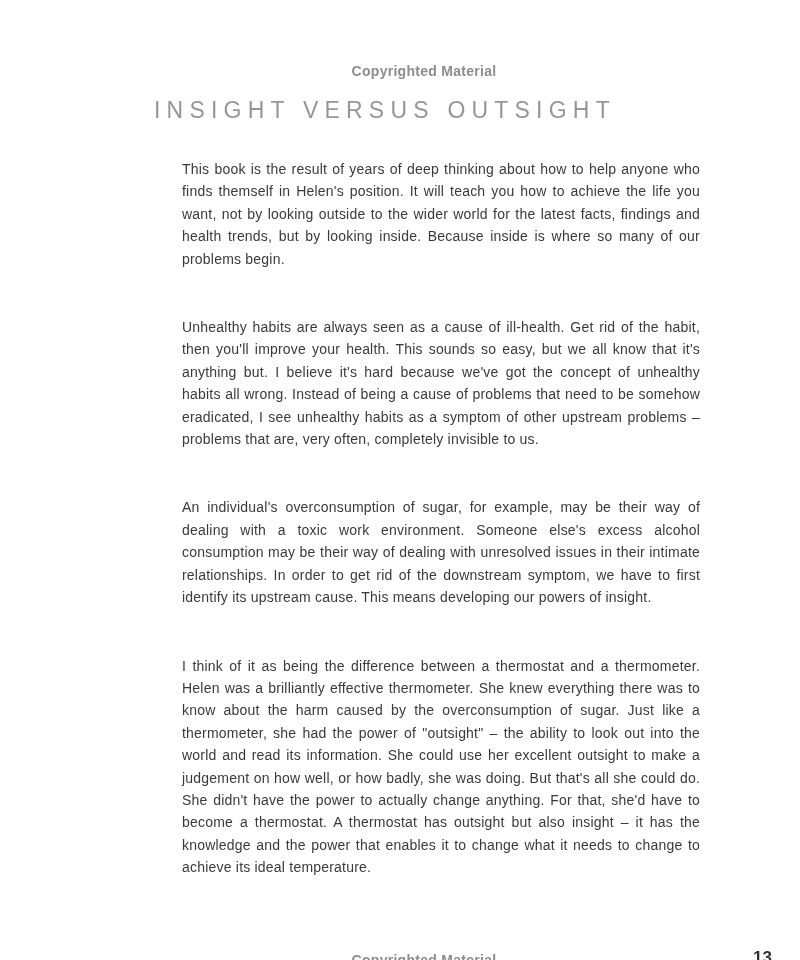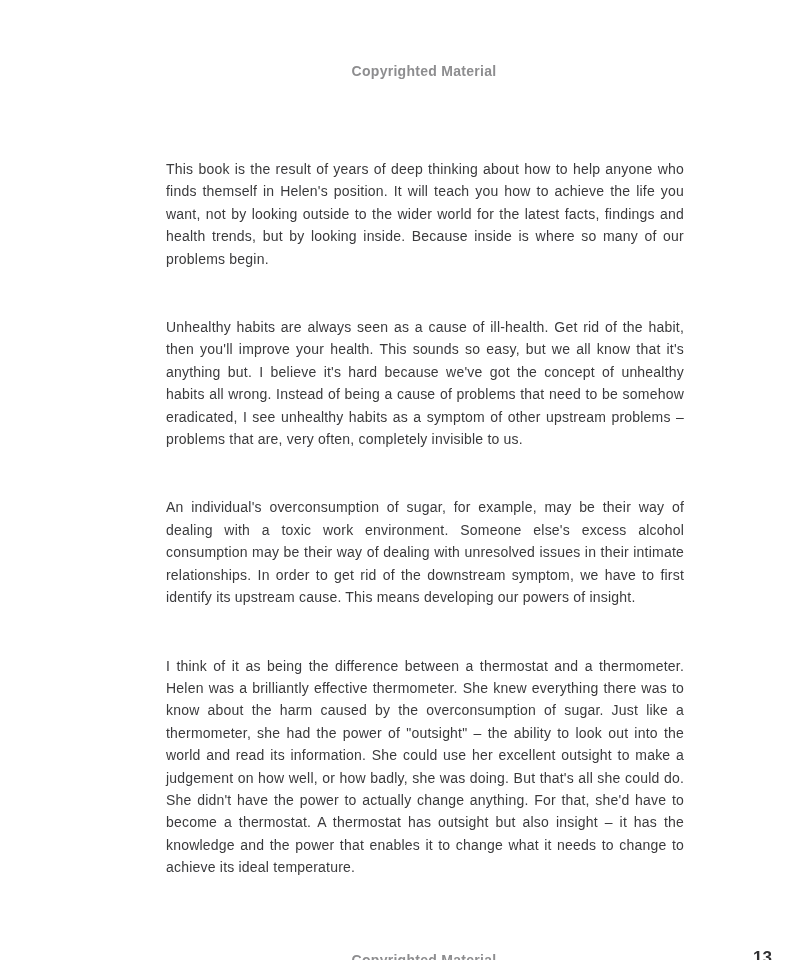--- a/index.html
+++ b/index.html
@@ -27,21 +27,21 @@
     position: absolute;
     top: 61px; left: 118px;
     font-size: 23px;
     font-weight: 500;
     letter-spacing: 0.27em;
     color: #96969a;
     white-space: nowrap;
   }
   .body-copy {
     position: absolute;
-    top: 110px; left: 118px;
+    top: 110px; left: 134px;
     width: 566px;
     color: #3a3a3c;
     font-size: 14px;
     font-weight: 500;
     line-height: 22.4px;
     letter-spacing: 0.015em;
   }
   .body-copy p {
     text-align: justify;
     margin-bottom: 22px;
@@ -63,20 +63,21 @@
     color: #2f2f31;
   }
 </style>
 </head>
 <body>
 
 <div class="page">
 
   <div class="copyright-top">Copyrighted Material</div>
 
+  <h1 class="chapter-heading">INSIGHT VERSUS OUTSIGHT</h1>
 
   <div class="body-copy">
     <p>This book is the result of years of deep thinking about how to help anyone who finds themself in Helen's position. It will teach you how to achieve the life you want, not by looking outside to the wider world for the latest facts, findings and health trends, but by looking inside. Because inside is where so many of our problems begin.</p>
     <p>Unhealthy habits are always seen as a cause of ill-health. Get rid of the habit, then you'll improve your health. This sounds so easy, but we all know that it's anything but. I believe it's hard because we've got the concept of unhealthy habits all wrong. Instead of being a cause of problems that need to be somehow eradicated, I see unhealthy habits as a symptom of other upstream problems – problems that are, very often, completely invisible to us.</p>
     <p>An individual's overconsumption of sugar, for example, may be their way of dealing with a toxic work environment. Someone else's excess alcohol consumption may be their way of dealing with unresolved issues in their intimate relationships. In order to get rid of the downstream symptom, we have to first identify its upstream cause. This means developing our powers of insight.</p>
     <p>I think of it as being the difference between a thermostat and a thermometer. Helen was a brilliantly effective thermometer. She knew everything there was to know about the harm caused by the overconsumption of sugar. Just like a thermometer, she had the power of "outsight" – the ability to look out into the world and read its information. She could use her excellent outsight to make a judgement on how well, or how badly, she was doing. But that's all she could do. She didn't have the power to actually change anything. For that, she'd have to become a thermostat. A thermostat has outsight but also insight – it has the knowledge and the power that enables it to change what it needs to change to achieve its ideal temperature.</p>
   </div>
 
   <div class="copyright-bottom">Copyrighted Material</div>
 

